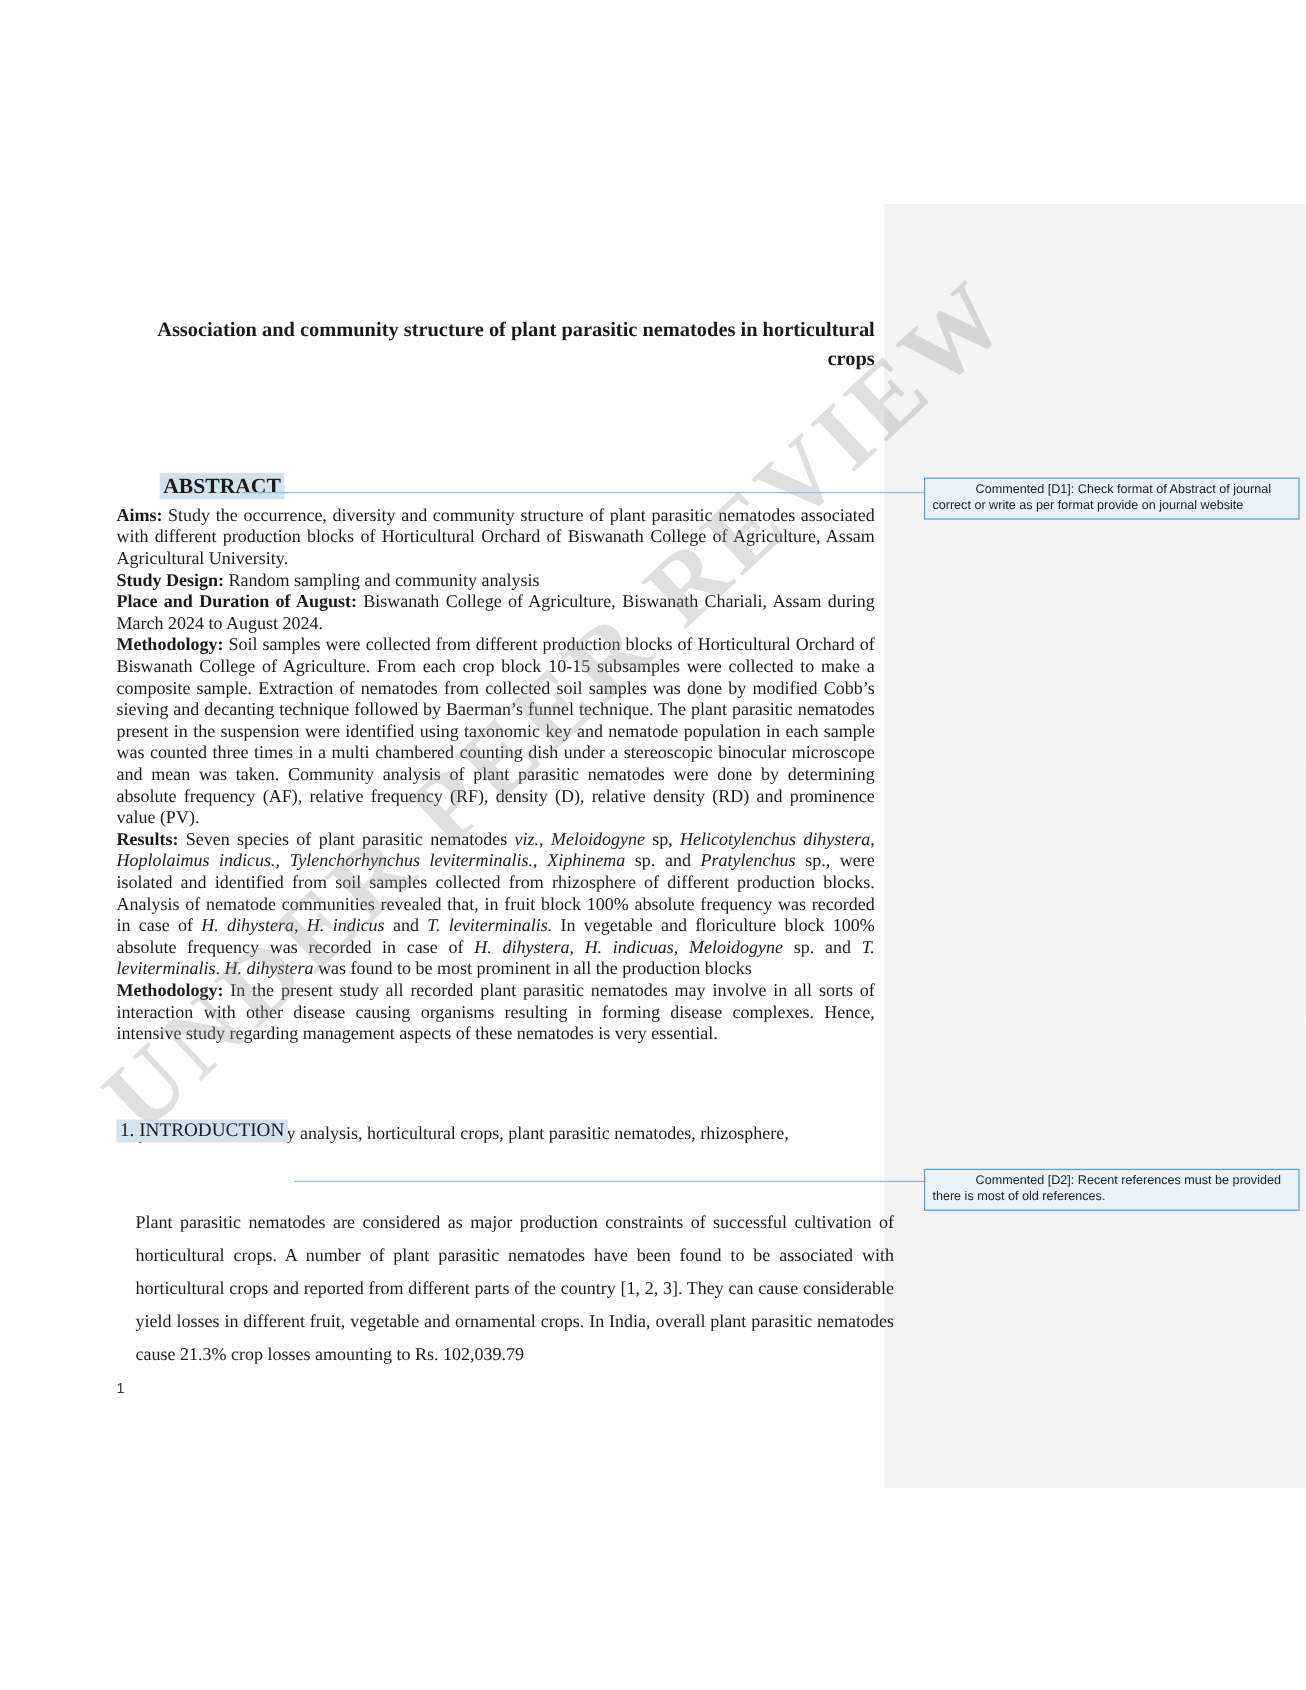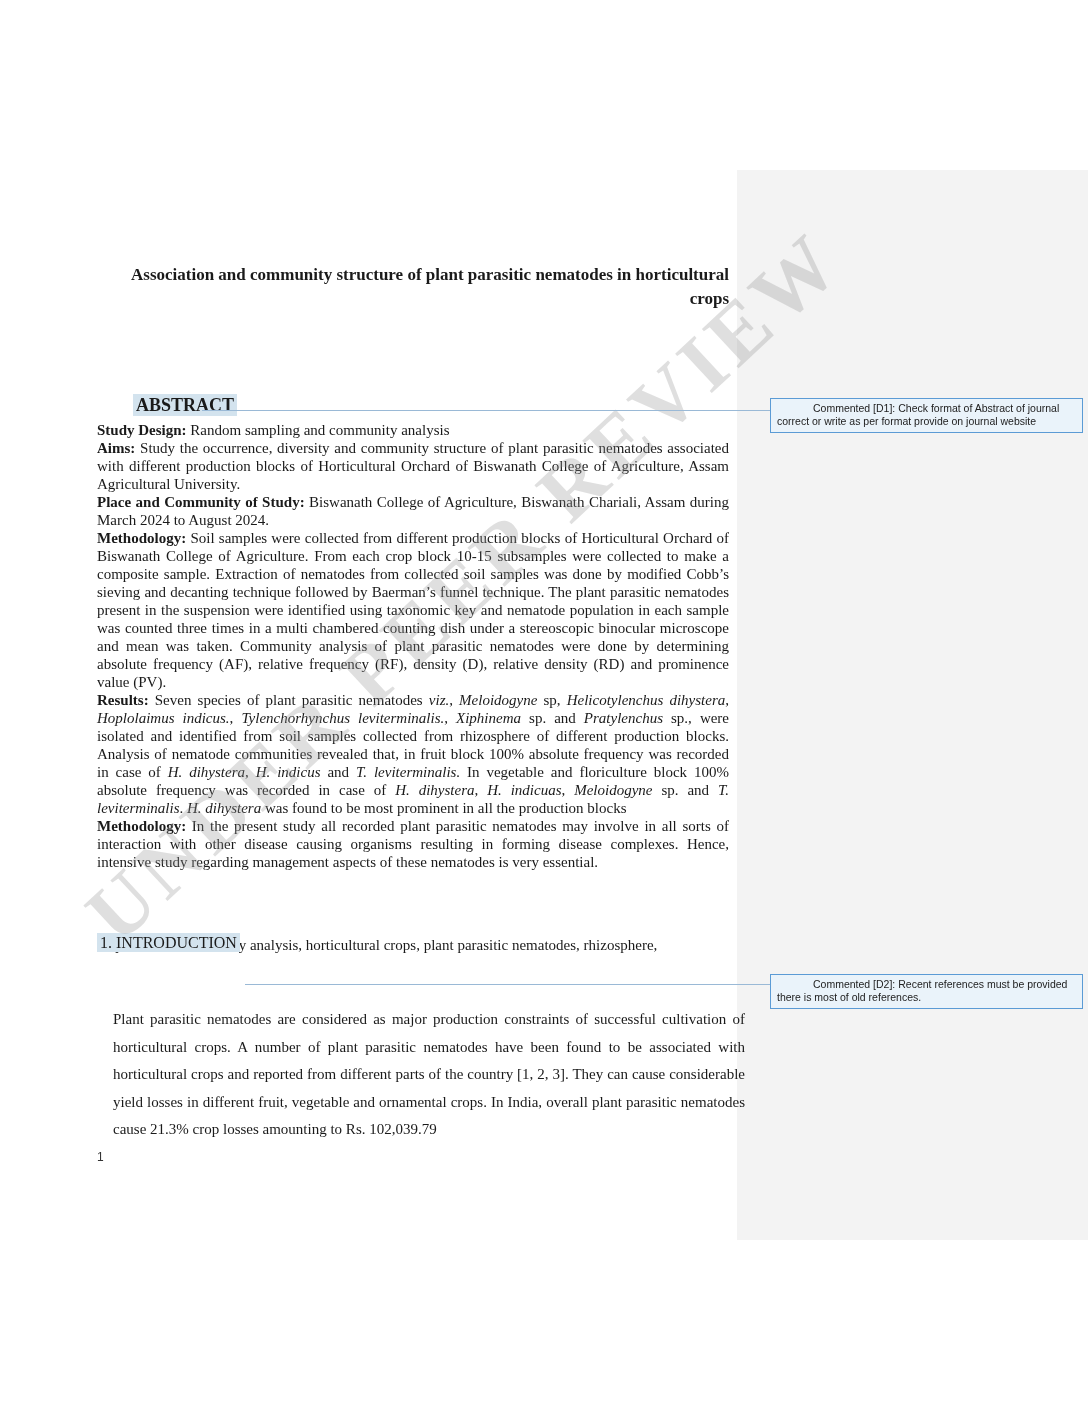--- a/index.html
+++ b/index.html
@@ -137,23 +137,23 @@
   <div class="connector connector-1"></div>
   <div class="connector connector-2"></div>
 
   <div class="content">
 
     <h1 class="title">Association and community structure of plant parasitic nematodes in horticultural crops</h1>
 
     <h2 class="abstract-heading"><span class="hl">ABSTRACT</span></h2>
 
     <div class="abstract-body">
+      <p><span style="font-weight: bold;">Aims: </span><span>Study the occurrence, diversity and community structure of plant parasitic nematodes associated with different production blocks of Horticultural Orchard of Biswanath College of Agriculture, Assam Agricultural University.</span></p>
       <p><span style="font-weight: bold;">Study Design: </span><span> Random sampling and community analysis</span></p>
-      <p><span style="font-weight: bold;">Aims: </span><span>Study the occurrence, diversity and community structure of plant parasitic nematodes associated with different production blocks of Horticultural Orchard of Biswanath College of Agriculture, Assam Agricultural University.</span></p>
-      <p><span style="font-weight: bold;">Place and Community of Study: </span><span>Biswanath College of Agriculture, Biswanath Chariali, Assam during March 2024 to August 2024.</span></p>
+      <p><span style="font-weight: bold;">Place and Duration of August: </span><span>Biswanath College of Agriculture, Biswanath Chariali, Assam during March 2024 to August 2024.</span></p>
       <p><span style="font-weight: bold;">Methodology: </span><span> Soil samples were collected from different production blocks of Horticultural Orchard of Biswanath College of Agriculture. From each crop block 10-15 subsamples were collected to make a composite sample. Extraction of nematodes from collected soil samples was done by modified Cobb’s sieving and decanting technique followed by Baerman’s funnel technique. The plant parasitic nematodes present in the suspension were identified using taxonomic key and nematode population in each sample was counted three times in a multi chambered counting dish under a stereoscopic binocular microscope and mean was taken. Community analysis of plant parasitic nematodes were done by determining absolute frequency (AF), relative frequency (RF), density (D), relative density (RD) and prominence value (PV).</span></p>
       <p><span style="font-weight: bold;">Results: </span><span> Seven species of plant parasitic nematodes </span><span style="font-style: italic;">viz.</span><span>, </span><span style="font-style: italic;">Meloidogyne</span><span> sp, </span><span style="font-style: italic;">Helicotylenchus dihystera</span><span>, </span><span style="font-style: italic;">Hoplolaimus indicus.</span><span>, </span><span style="font-style: italic;">Tylenchorhynchus leviterminalis.</span><span>, </span><span style="font-style: italic;">Xiphinema</span><span> sp. and </span><span style="font-style: italic;">Pratylenchus</span><span> sp., were isolated and identified from soil samples collected from rhizosphere of different production blocks. Analysis of nematode communities revealed that, in fruit block 100% absolute frequency was recorded in case of </span><span style="font-style: italic;">H. dihystera</span><span>, </span><span style="font-style: italic;">H. indicus</span><span> and </span><span style="font-style: italic;">T. leviterminalis.</span><span> In vegetable and floriculture block 100% absolute frequency was recorded in case of </span><span style="font-style: italic;">H. dihystera</span><span>, </span><span style="font-style: italic;">H. indicuas</span><span>, </span><span style="font-style: italic;">Meloidogyne</span><span> sp. and </span><span style="font-style: italic;">T. leviterminalis</span><span>. </span><span style="font-style: italic;">H. dihystera</span><span> was found to be most prominent in all the production blocks</span></p>
       <p><span style="font-weight: bold;"> Methodology: </span><span>In the present study all recorded plant parasitic nematodes may involve in all sorts of interaction with other disease causing organisms resulting in forming disease complexes. Hence, intensive study regarding management aspects of these nematodes is very essential.</span></p>
     </div>
 
     <p class="keywords"><span style="font-weight: bold; text-align: right;">Key words: </span><span>Community analysis, horticultural crops, plant parasitic nematodes, rhizosphere,</span></p>
 
     <h2 class="intro-heading"><span class="hl">1. INTRODUCTION</span></h2>
 
     <p class="intro-para">Plant parasitic nematodes are considered as major production constraints of successful cultivation of horticultural crops. A number of plant parasitic nematodes have been found to be associated with horticultural crops and reported from different parts of the country [1, 2, 3]. They can cause considerable yield losses in different fruit, vegetable and ornamental crops. In India, overall plant parasitic nematodes cause 21.3% crop losses amounting to Rs. 102,039.79</p>

